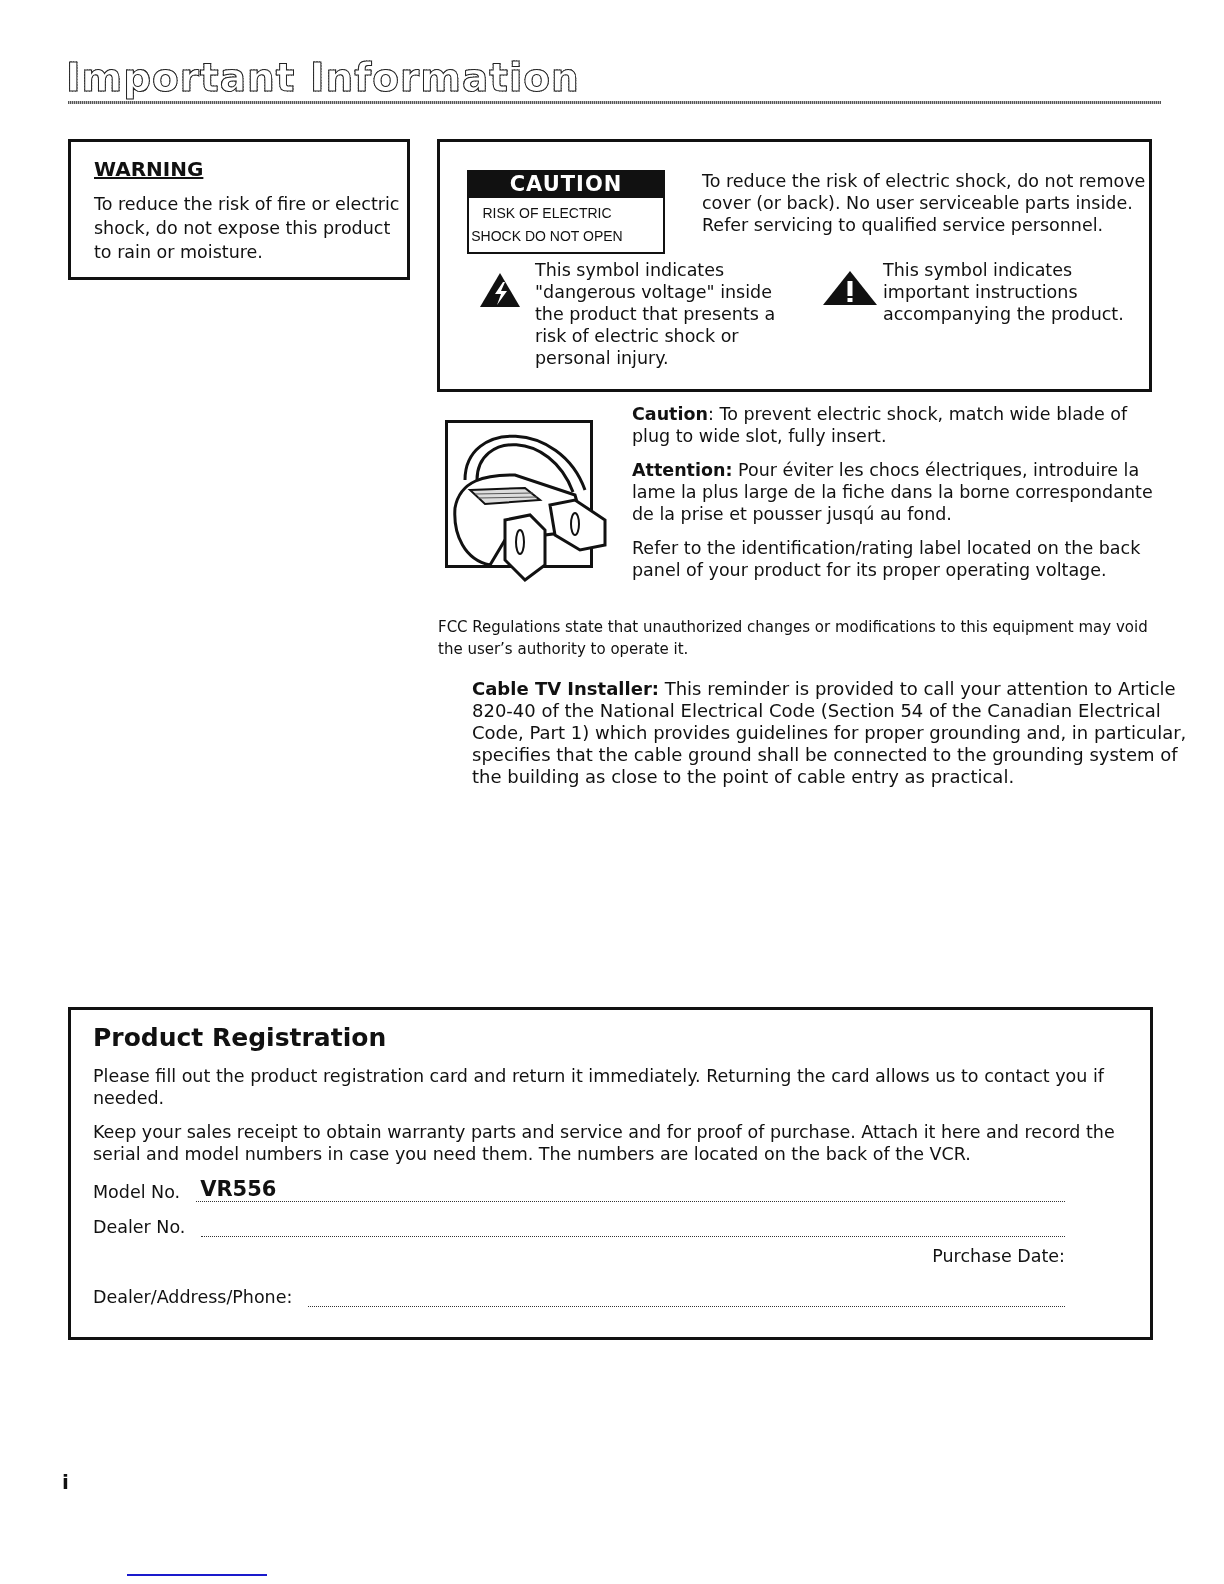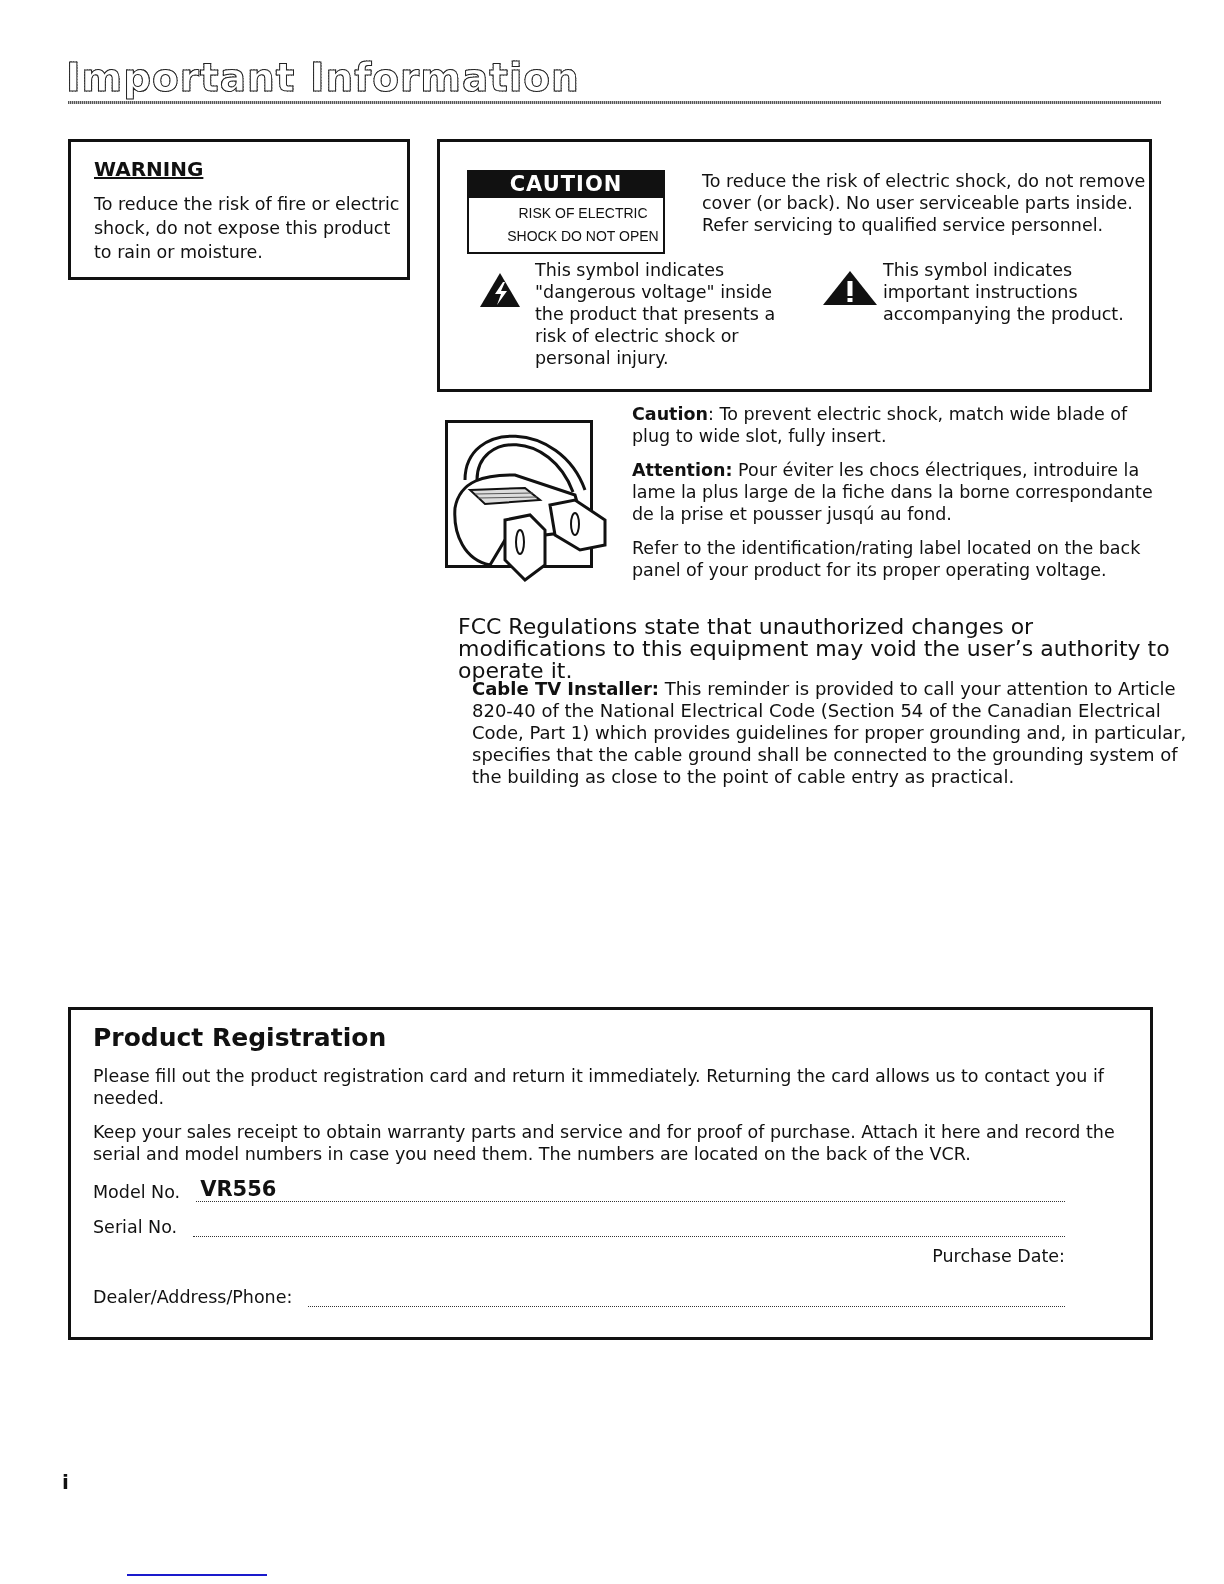--- a/index.html
+++ b/index.html
@@ -20,37 +20,37 @@
   #warning-box { left:68px; top:139px; width:342px; height:141px; border:3px solid #111; box-sizing:border-box; }
   #warning-title { left:94px; top:157px; font-size:20px; font-weight:bold;text-decoration:underline; }
   #warning-text { left:94px; top:192px; width:310px; font-size:17.5px; line-height:24px; }
 
   
   #caution-box { left:437px; top:139px; width:715px; height:253px; border:3px solid #111; box-sizing:border-box; }
   #caution-label { left:467px; top:170px; width:198px; height:84px; border:2px solid #111; box-sizing:border-box; }
   #caution-head { left:467px; top:170px; width:198px; height:28px; background:#111; color:#fff;
                   font-size:21px; font-weight:bold; text-align:center; line-height:28px; letter-spacing:1px; }
   #caution-sub { left:467px; top:202px; width:160px; text-align:center; font-size:14px; line-height:23px;
-                 font-family:"Liberation Sans Narrow","Liberation Sans",sans-serif;padding-left:36px; }
+                 font-family:"Liberation Sans Narrow","Liberation Sans",sans-serif; }
   #caution-text { left:674px; top:170px; width:480px; font-size:17.5px; line-height:22px;margin-left:28px; }
 
   #sym1-icon { left:479px; top:272px; width:42px; height:36px; }
   #sym1-text { left:535px; top:259px; width:270px; font-size:17.5px; line-height:22px; }
   #sym2-icon { left:822px; top:270px; width:56px; height:36px; }
   #sym2-text { left:883px; top:259px; width:270px; font-size:17.5px; line-height:22px; }
 
   
   #plug-figure { left:445px; top:420px; width:165px; height:170px; }
 
   #plug-caution { left:632px; top:403px; width:520px; font-size:17.5px; line-height:22px; }
   #plug-attention { left:632px; top:459px; width:525px; font-size:17.5px; line-height:22px; }
   #plug-refer { left:632px; top:537px; width:520px; font-size:17.5px; line-height:22px; }
   .b { font-weight:bold; }
 
-  #fcc { left:458px; top:616px; width:720px; font-size:22px; line-height:22px; }
+  #fcc { left:438px; top:616px; width:720px; font-size:15px; line-height:22px; }
   #cable { left:438px; top:678px; width:720px; font-size:18px; line-height:22px;margin-left:34px; }
 
   
   #reg-box { left:68px; top:1007px; width:1085px; height:333px; border:3px solid #111; box-sizing:border-box; }
   #reg-title { left:93px; top:1023px; font-size:25px; font-weight:bold; }
   #reg-p1 { left:93px; top:1065px; width:1060px; font-size:17.5px; line-height:22px; }
   #reg-p2 { left:93px; top:1121px; width:1065px; font-size:17.5px; line-height:22px; }
 
   .field { left:93px; width:972px; height:26px; display:flex; align-items:flex-end; font-size:17.5px; }
   .field .lbl { white-space:nowrap; }
@@ -122,21 +122,21 @@
 <div id="reg-p1" class="abs">Please fill out the product registration card and return it immediately.  Returning the card allows us to contact you if needed.</div>
 <div id="reg-p2" class="abs">Keep your sales receipt to obtain warranty parts and service and for proof of purchase. Attach it here and record the serial and model numbers in case you need them. The numbers are located on the back of the VCR.</div>
 
 <div id="field-model" class="abs field">
   <span class="lbl">Model No.</span>
   <span class="line">
       <span class="val">VR556</span>
     </span>
 </div>
 <div id="field-serial" class="abs field">
-  <span class="lbl">Serial No.</span>
+  <span class="lbl">Dealer No.</span>
   <span class="line">
       <span class="val"></span>
     </span>
 </div>
 <div id="field-date" class="abs field">
   <span class="lbl">Purchase Date:</span>
   <span class="line">
       <span class="val"></span>
     </span>
 </div>

